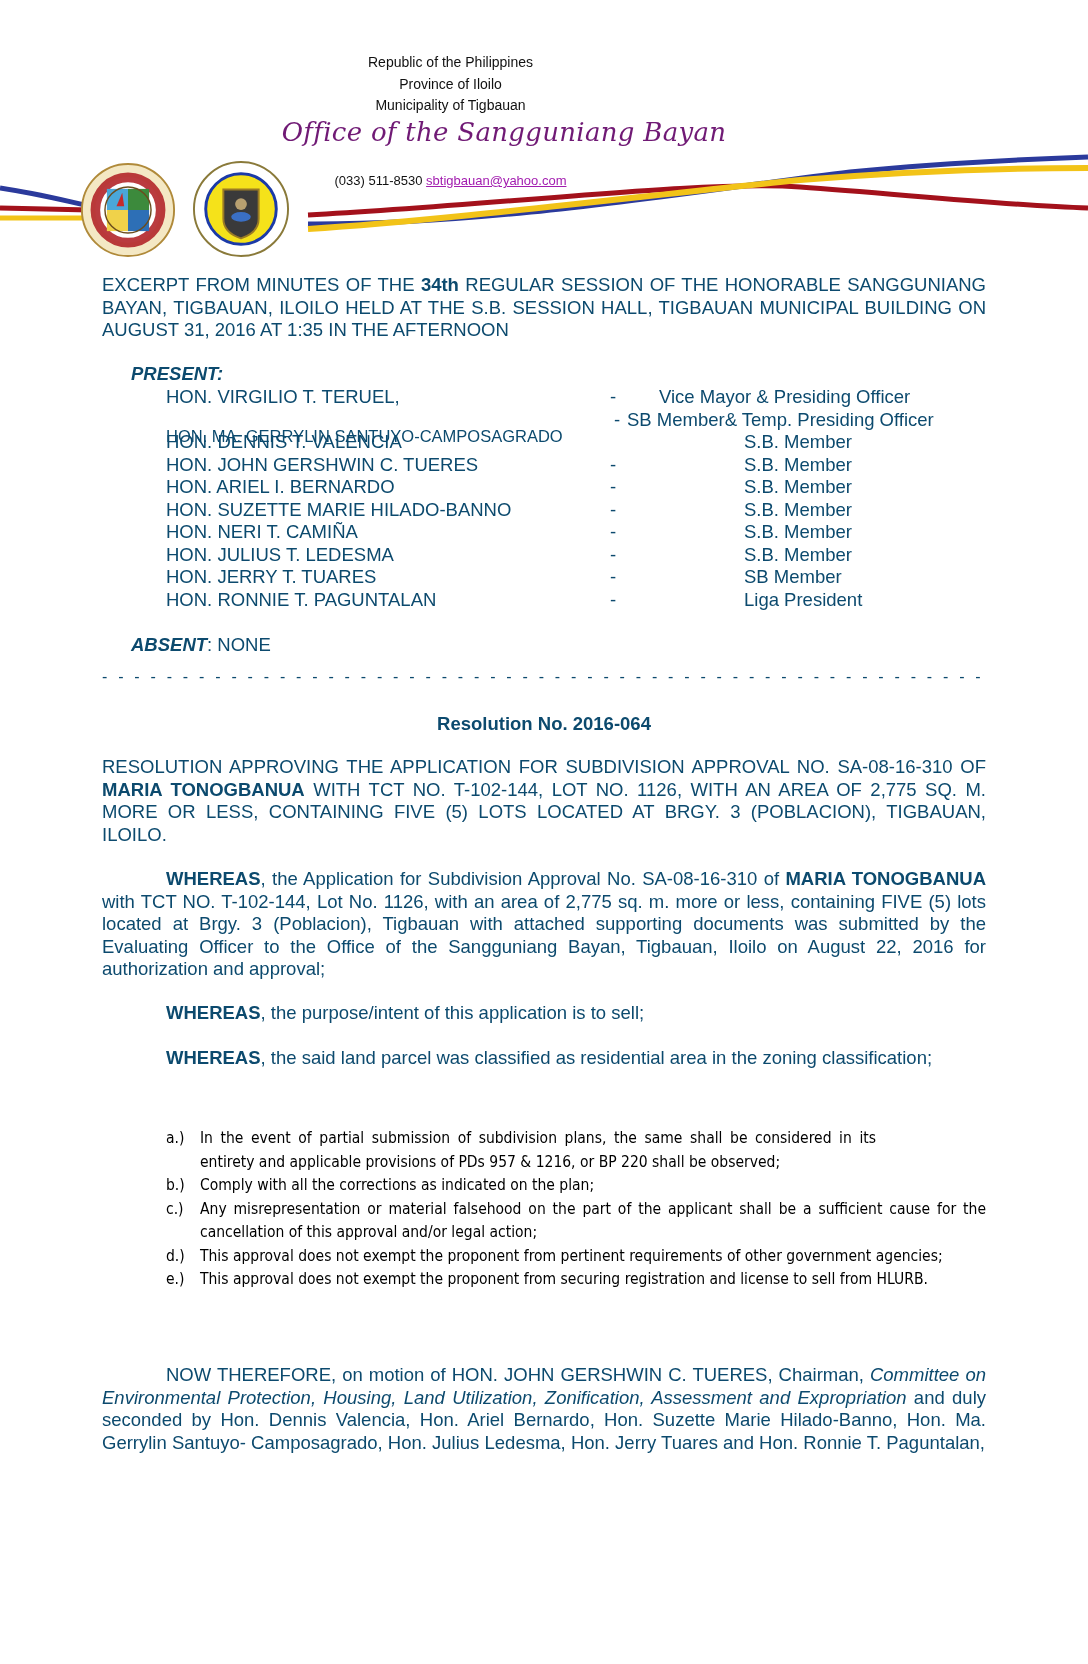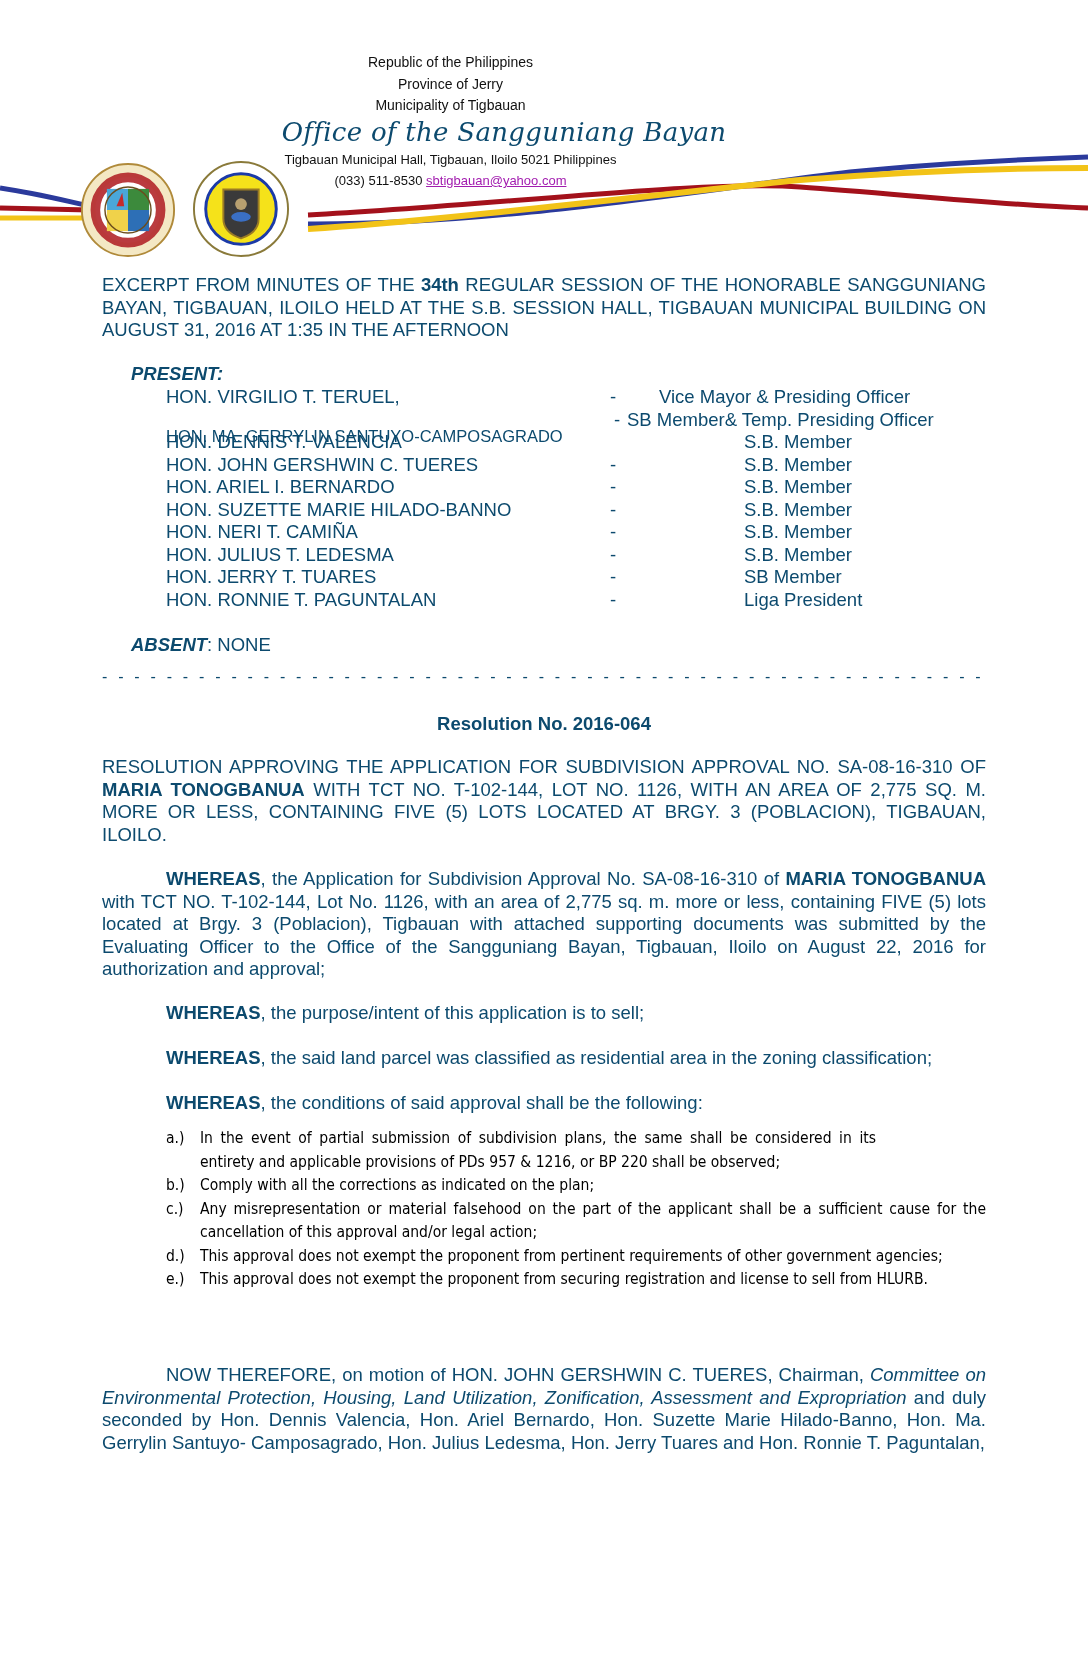--- a/index.html
+++ b/index.html
@@ -3,21 +3,21 @@
 <meta charset="utf-8">
 <style>
   html, body { margin: 0; padding: 0; background: #ffffff; }
   body { width: 1088px; height: 1664px; position: relative; overflow: hidden; color: #000; }
   .page { position: absolute; left: 0; top: 0; width: 1088px; height: 1664px; }
 
   
   .hdr-line { position: absolute; left: 12px; width: 877px; text-align: center;
     font-family: "Liberation Sans", "DejaVu Sans", sans-serif; font-size: 14px; line-height: 20px; color: #111; }
   .hdr-office { position: absolute; left: 0; width: 1008px; text-align: center;
-    font-family: "DejaVu Serif", "Liberation Serif", serif; font-style: italic; font-size: 26px; line-height: 32px; color: #0c4a6e; letter-spacing: 0.3px; }
+    font-family: "DejaVu Serif", "Liberation Serif", serif; font-style: italic; font-size: 26px; line-height: 32px; color: #701a75; letter-spacing: 0.3px; }
   .hdr-email { color: #a21caf; text-decoration: underline; }
   .ribbons { position: absolute; left: 0; top: 150px; width: 1088px; height: 110px; }
   .seal { position: absolute; border-radius: 50%; }
 
   
   .txt { font-family: "Liberation Sans", "DejaVu Sans", sans-serif; font-size: 18.5px; line-height: 22.5px; color: #0c4a6e; }
   .block { position: absolute; left: 102px; width: 884px; text-align: justify; }
   .indent { text-indent: 64px; }
   .bold { font-weight: bold; }
   .ital { font-style: italic; }
@@ -40,24 +40,23 @@
   .conds { position: absolute; left: 166px; top: 1127px; width: 820px; }
   .cond-item { position: relative; text-align: justify; padding-left: 34px; }
   .cond-item .lbl { position: absolute; left: 0; top: 0; }
 </style>
 </head>
 <body>
 
 <div class="page">
 
   <div class="hdr-line" style="top:52px;">Republic of the Philippines</div>
-  <div class="hdr-line" style="top:74px;">Province of Jerry</div>
+  <div class="hdr-line" style="top:74px;">Province of Iloilo</div>
   <div class="hdr-line" style="top:95px;">Municipality of Tigbauan</div>
   <div class="hdr-office" style="top:116px;">Office of the Sangguniang Bayan</div>
-  <div class="hdr-line" style="top:150px; font-size:13px;">Tigbauan Municipal Hall, Tigbauan, Iloilo 5021 Philippines</div>
   <div class="hdr-line" style="top:171px; font-size:13px;">
     <span>(033) 511-8530</span>
     <span class="hdr-email">sbtigbauan@yahoo.com</span>
   </div>
 
   <svg class="ribbons" viewBox="0 0 1088 110">
     <path d="M0,38 C40,44 70,52 90,56" stroke="#2b3a9c" stroke-width="5" fill="none"></path>
     <path d="M0,58 L90,60" stroke="#a3111b" stroke-width="5" fill="none"></path>
     <path d="M0,68 L90,68" stroke="#f2c318" stroke-width="5" fill="none"></path>
     <path d="M308,65 C500,55 700,30 800,37 C900,44 1000,55 1088,58" stroke="#a3111b" stroke-width="5" fill="none"></path>
@@ -158,23 +157,20 @@
   </div>
 
   <div class="txt block indent" style="top:1002px;">
     <span class="bold">WHEREAS</span><span>, the purpose/intent of this application is to sell;</span>
   </div>
 
   <div class="txt block indent" style="top:1047px;">
     <span class="bold">WHEREAS</span><span>, the said land parcel was classified as residential area in the zoning classification;</span>
   </div>
 
-  <div class="txt block indent" style="top:1092px;">
-    <span class="bold">WHEREAS</span><span>, the conditions of said approval shall be the following:</span>
-  </div>
 
   <div class="cond conds">
     <div class="cond-item" style="padding-right:110px;">
       <span class="lbl">a.)</span>
       <span>In the event of partial submission of subdivision plans, the same shall be considered in its entirety and applicable provisions of PDs 957 &amp; 1216, or BP 220 shall be observed;</span>
     </div>
     <div class="cond-item">
       <span class="lbl">b.)</span>
       <span>Comply with all the corrections as indicated on the plan;</span>
     </div>

